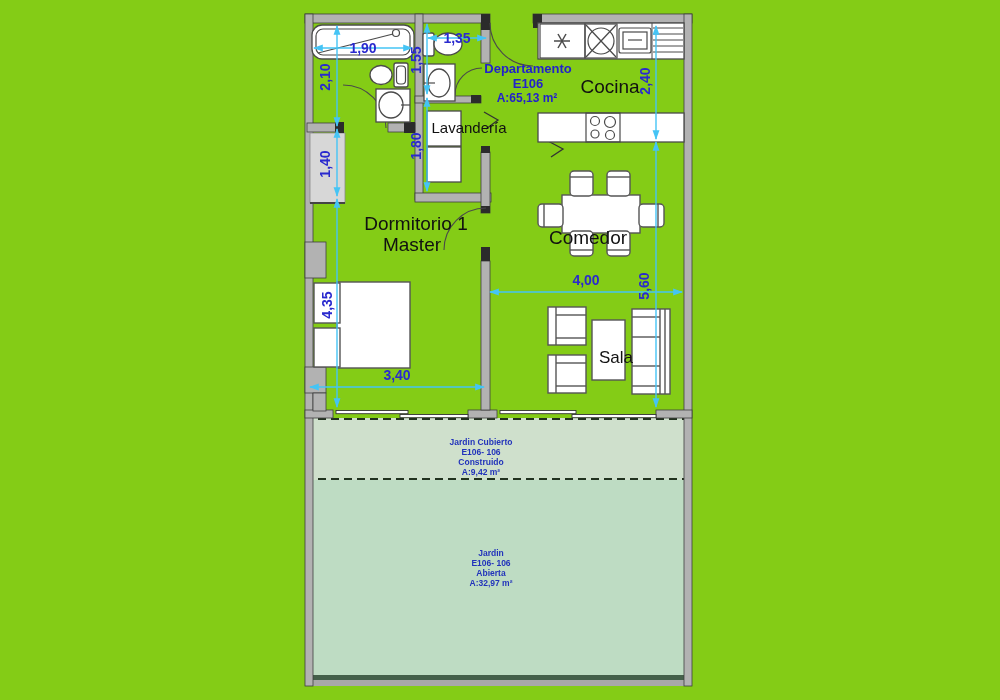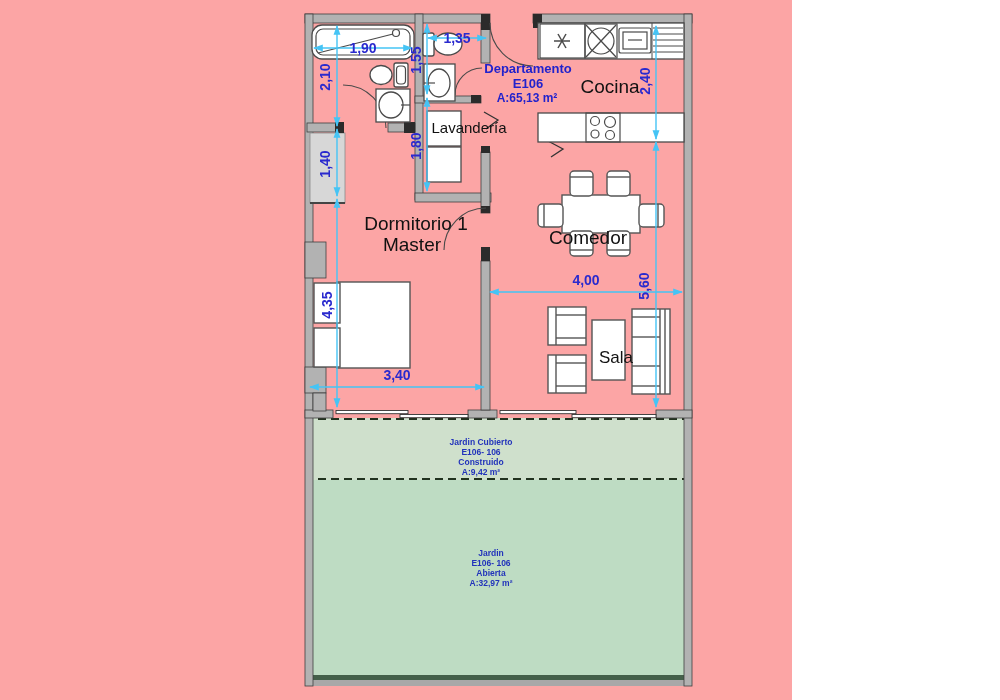--- a/index.html
+++ b/index.html
@@ -1,16 +1,16 @@
 <!DOCTYPE html>
 <html><head>
 <meta charset="utf-8">
 <style>
   html,body{margin:0;padding:0;background:#ffffff;}
-  .stage{position:relative;width:792px;height:700px;background:#fca5a5;overflow:hidden;
+  .stage{position:relative;width:1000px;height:700px;background:#84cc16;overflow:hidden;
          font-family:"Liberation Sans", sans-serif;}
   svg{position:absolute;left:0;top:0;}
   text{font-family:"Liberation Sans", sans-serif;}
   .room-label{fill:#111111;}
   .dim-label{fill:#2a2ace;font-weight:bold;font-size:14px;}
   .unit-label{fill:#2222cc;font-weight:bold;}
   .garden-label{fill:#2233bb;font-size:8.5px;font-weight:bold;}
   .wall{fill:#b2b2b2;stroke:#3f3f3f;stroke-width:0.8;}
   .darkcap{fill:#2b2b2b;stroke:none;}
   .fix{fill:#ffffff;stroke:#4a4a4a;stroke-width:1.3;}

